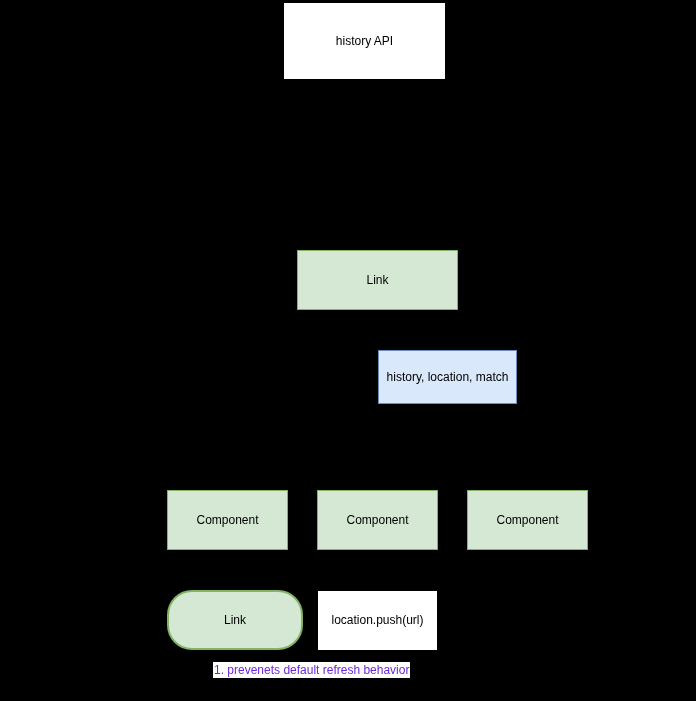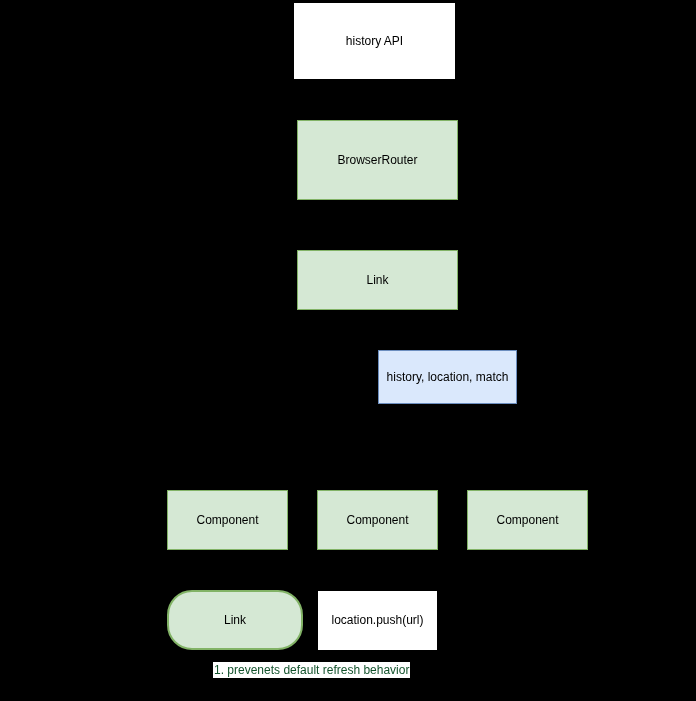--- a/index.html
+++ b/index.html
@@ -35,53 +35,50 @@
     border: 1px solid #82b366;
   }
   .node.green.thick {
     border-width: 2px;
   }
   .node.blue {
     background: #dae8fc;
     border: 1.5px solid #6c8ebf;
   }
   
-  #n-history-api   { left: 294px; top: 3px;   width: 161px; height: 76px; }
+  #n-history-api   { left: 284px; top: 3px;   width: 161px; height: 76px; }
   #n-browser-router{ left: 297px; top: 120px; width: 161px; height: 80px; }
   #n-route         { left: 297px; top: 250px; width: 161px; height: 60px; }
   #n-props         { left: 378px; top: 350px; width: 139px; height: 54px; }
   #n-component-1   { left: 167px; top: 490px; width: 121px; height: 60px; }
   #n-component-2   { left: 317px; top: 490px; width: 121px; height: 60px; }
   #n-component-3   { left: 467px; top: 490px; width: 121px; height: 60px; }
   #n-link          { left: 167px; top: 590px; width: 136px; height: 60px; border-radius: 25px; }
   #n-history-push  { left: 318px; top: 591px; width: 119px; height: 59px; }
   .note {
     position: absolute;
     left: 213px;
     top: 662px;
     background: #ffffff;
-    color: #14532d;
+    color: #6d28d9;
     font-size: 12px;
     line-height: 16px;
     padding: 0 1px;
     white-space: nowrap;
   }
 </style>
 </head>
 <body>
 
 <div class="canvas">
 
   <div class="node white" id="n-history-api">
     <span>history API</span>
   </div>
 
-  <div class="node green" id="n-browser-router">
-    <span>BrowserRouter</span>
-  </div>
 
   <div class="node green" id="n-route">
     <span>Link</span>
   </div>
 
   <div class="node blue" id="n-props">
     <span>history, location, match</span>
   </div>
 
   <div class="node green" id="n-component-1">

